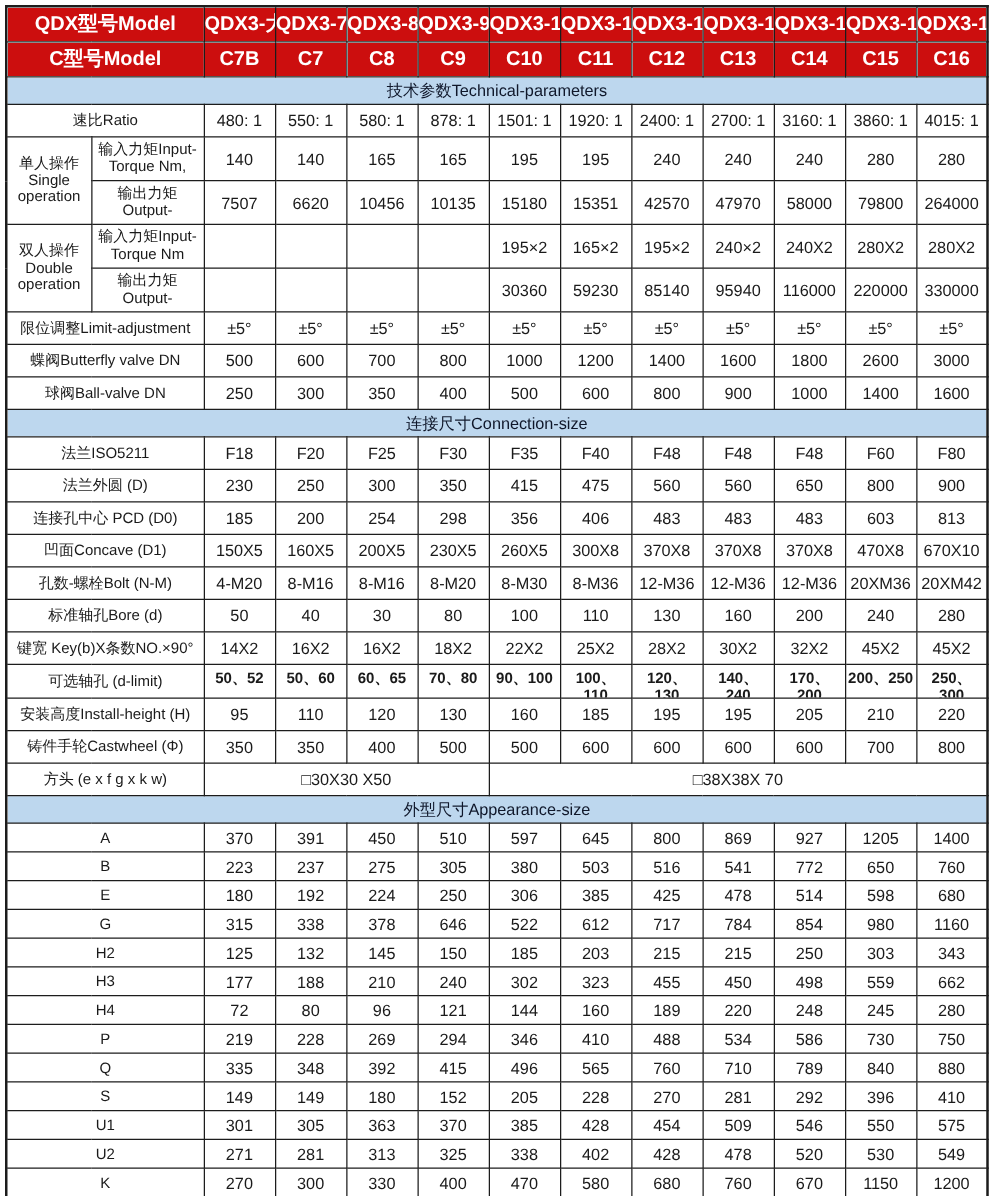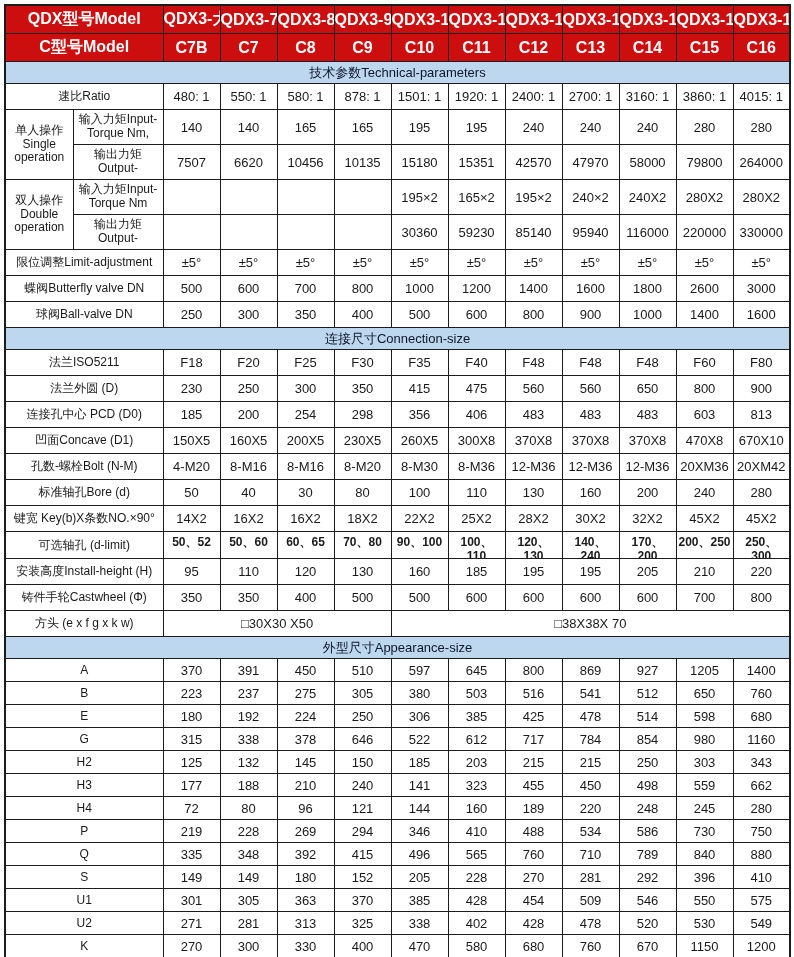--- a/index.html
+++ b/index.html
@@ -382,21 +382,21 @@
         <tr class="app">
           <td colspan="2" class="lbl">B</td>
           <td>223</td>
           <td>237</td>
           <td>275</td>
           <td>305</td>
           <td>380</td>
           <td>503</td>
           <td>516</td>
           <td>541</td>
-          <td>512</td>
+          <td>772</td>
           <td>650</td>
           <td>760</td>
         </tr>
         <tr class="app">
           <td colspan="2" class="lbl">E</td>
           <td>180</td>
           <td>192</td>
           <td>224</td>
           <td>250</td>
           <td>306</td>
@@ -434,21 +434,21 @@
           <td>250</td>
           <td>303</td>
           <td>343</td>
         </tr>
         <tr class="app">
           <td colspan="2" class="lbl">H3</td>
           <td>177</td>
           <td>188</td>
           <td>210</td>
           <td>240</td>
-          <td>141</td>
+          <td>302</td>
           <td>323</td>
           <td>455</td>
           <td>450</td>
           <td>498</td>
           <td>559</td>
           <td>662</td>
         </tr>
         <tr class="app">
           <td colspan="2" class="lbl">H4</td>
           <td>72</td>

